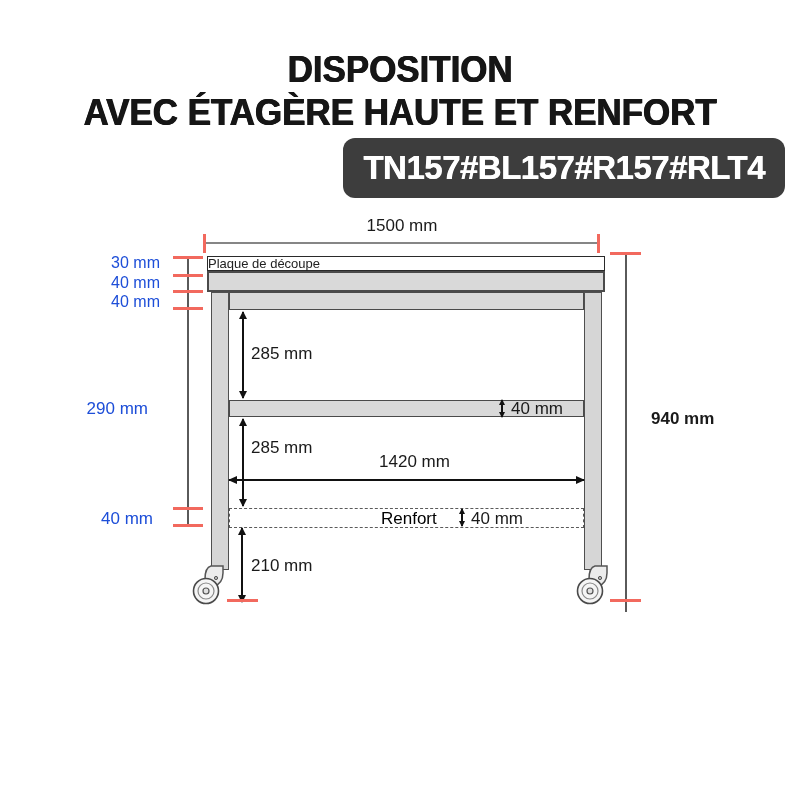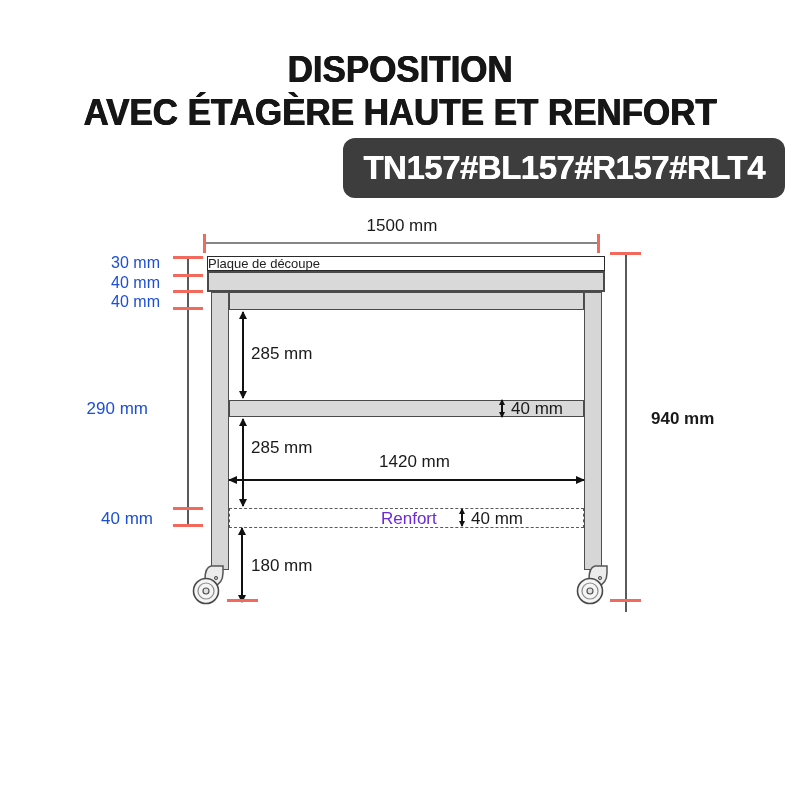--- a/index.html
+++ b/index.html
@@ -77,38 +77,38 @@
   <div class="rect gray" style="left:207px; top:271px; width:398px; height:21px; border-width:2px;"></div>
 
   <div class="rect" style="left:211px; top:292px; width:18px; height:278px; background:#d6d6d6; border:1.5px solid #4f4f4f;"></div>
   <div class="rect" style="left:584px; top:292px; width:18px; height:278px; background:#d6d6d6; border:1.5px solid #4f4f4f;"></div>
 
   <div class="rect gray" style="left:229px; top:292px; width:355px; height:18px;"></div>
 
   <div class="rect gray" style="left:229px; top:400px; width:355px; height:17px;"></div>
 
   <div class="rect" style="left:229px; top:508px; width:355px; height:20px; border:1.5px dashed #5a5a5a; background:#fff;"></div>
-  <div class="dimtext" style="left:381px; top:509px; color:#6d28d9;">Renfort</div>
+  <div class="dimtext" style="left:381px; top:509px; color:#000000;">Renfort</div>
   <div class="varrow small" style="left:461px; top:509px; height:17px;"></div>
   <div class="dimtext" style="left:471px; top:509px;">40 mm</div>
 
   <div class="varrow" style="left:242px; top:312px; height:86px;"></div>
   <div class="dimtext" style="left:251px; top:344px;">285 mm</div>
 
   <div class="varrow" style="left:242px; top:419px; height:87px;"></div>
   <div class="dimtext" style="left:251px; top:438px;">285 mm</div>
 
   <div class="varrow small" style="left:501px; top:400px; height:17px;"></div>
   <div class="dimtext" style="left:511px; top:399px;">40 mm</div>
 
   <div class="dimtext" style="left:229px; width:355px; top:452px; text-align:center;margin-left:8px;">1420 mm</div>
   <div class="harrow" style="left:229px; top:479px; width:355px;"></div>
 
   <div class="varrow" style="left:241px; top:528px; height:74px;"></div>
-  <div class="dimtext" style="left:251px; top:556px;">180 mm</div>
+  <div class="dimtext" style="left:251px; top:556px;">210 mm</div>
   <div class="redtickh" style="left:227px; top:599px; width:31px;"></div>
 
   <div class="grayline" style="left:187px; top:257px; width:2px; height:269px;"></div>
   <div class="redtickh" style="left:173px; top:256px;"></div>
   <div class="redtickh" style="left:173px; top:274px;"></div>
   <div class="redtickh" style="left:173px; top:290px;"></div>
   <div class="redtickh" style="left:173px; top:307px;"></div>
   <div class="redtickh" style="left:173px; top:507px;"></div>
   <div class="redtickh" style="left:173px; top:524px;"></div>
 

